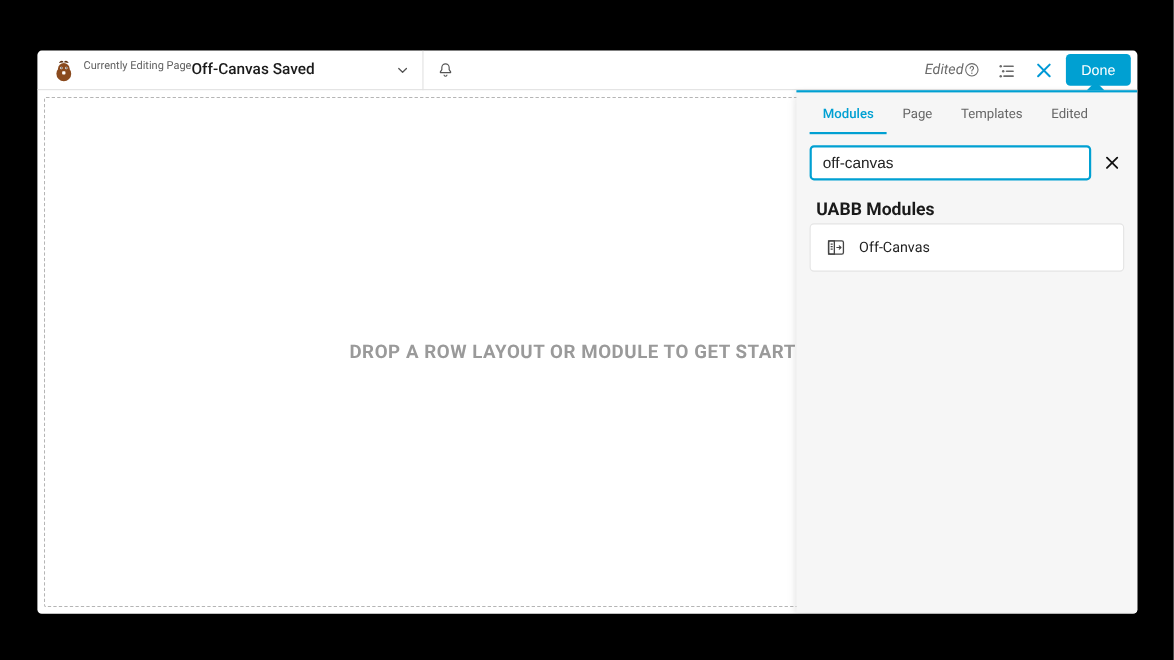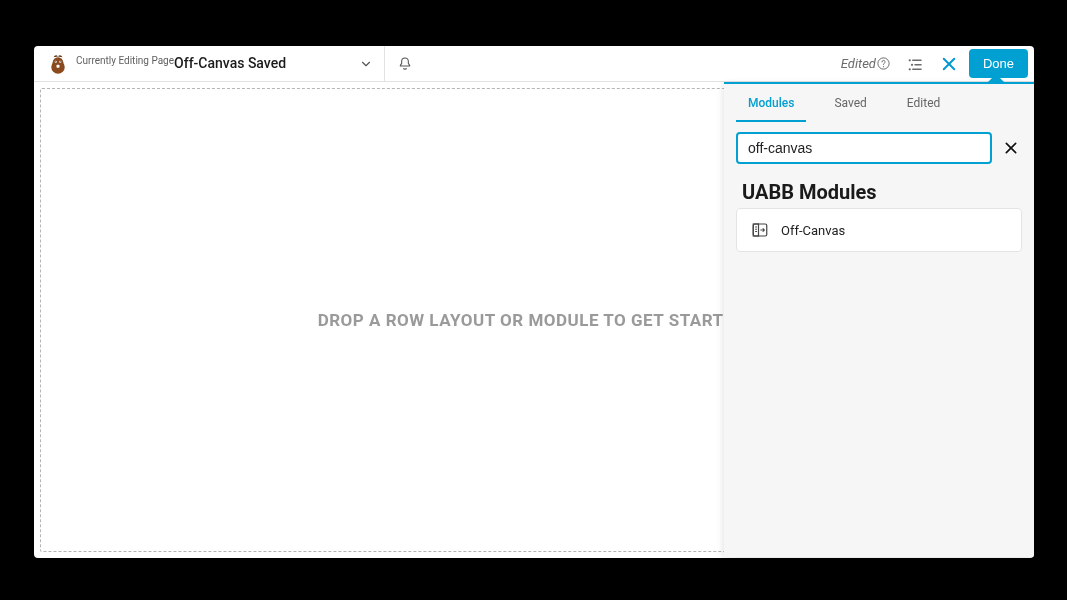--- a/index.html
+++ b/index.html
@@ -126,21 +126,21 @@
     content:"";
     position:absolute;
     top:-10px;
     right:30px;
     width:0;height:0;
     border-left:8px solid transparent;
     border-right:8px solid transparent;
     border-bottom:8px solid #00a0d2;
   }
   .panel-tabs{
-    display:flex; gap:16px;
+    display:flex; gap:2px;
     padding: 4px 12px 0 12px;
     font-size:12px;
   }
   .panel-tab{
     padding:8px 12px 10px;
     color:#666; cursor:pointer;
     border-bottom:2px solid transparent;
   }
   .panel-tab.active{
     color:#00a0d2;
@@ -159,21 +159,21 @@
     font-size:14px;
     outline:none;
     color:#222;
     background:#fff;
   }
   .clear-btn{
     width:22px;height:22px;display:flex;align-items:center;justify-content:center;
     cursor:pointer;color:#111;
   }
   .section-title{
-    font-size:20px; font-weight:700; color:#1a1a1a;
+    font-size:16px; font-weight:700; color:#1a1a1a;
     padding: 10px 18px 4px;
   }
   .group-label{
     font-size:12px; color:#4a4a4a;
     padding: 10px 12px 8px 12px;
   }
   .module-card{
     margin: 0 12px;
     background:#fff;
     border:1px solid #e4e4e4;
@@ -261,21 +261,22 @@
 
   <div class="canvas-area">
     <div class="dropzone">
       <span class="drop-msg">DROP A ROW LAYOUT OR MODULE TO GET STARTED!</span>
     </div>
   </div>
 
   <div class="panel">
     <div class="panel-tabs">
       <div class="panel-tab active">Modules</div>
-      <div class="panel-tab">Saved</div>
+      <div class="panel-tab">Page</div>
+      <div class="panel-tab">Templates</div>
       <div class="panel-tab">Edited</div>
     </div>
 
     <div class="search-row">
       <input class="search-input" type="text" value="off-canvas" placeholder="Search..." style="">
       <div class="clear-btn">
         <svg width="16" height="16" viewBox="0 0 24 24">
           <line x1="5" y1="5" x2="19" y2="19" stroke="currentColor" stroke-width="2.5" stroke-linecap="round"></line>
           <line x1="19" y1="5" x2="5" y2="19" stroke="currentColor" stroke-width="2.5" stroke-linecap="round"></line>
         </svg>

